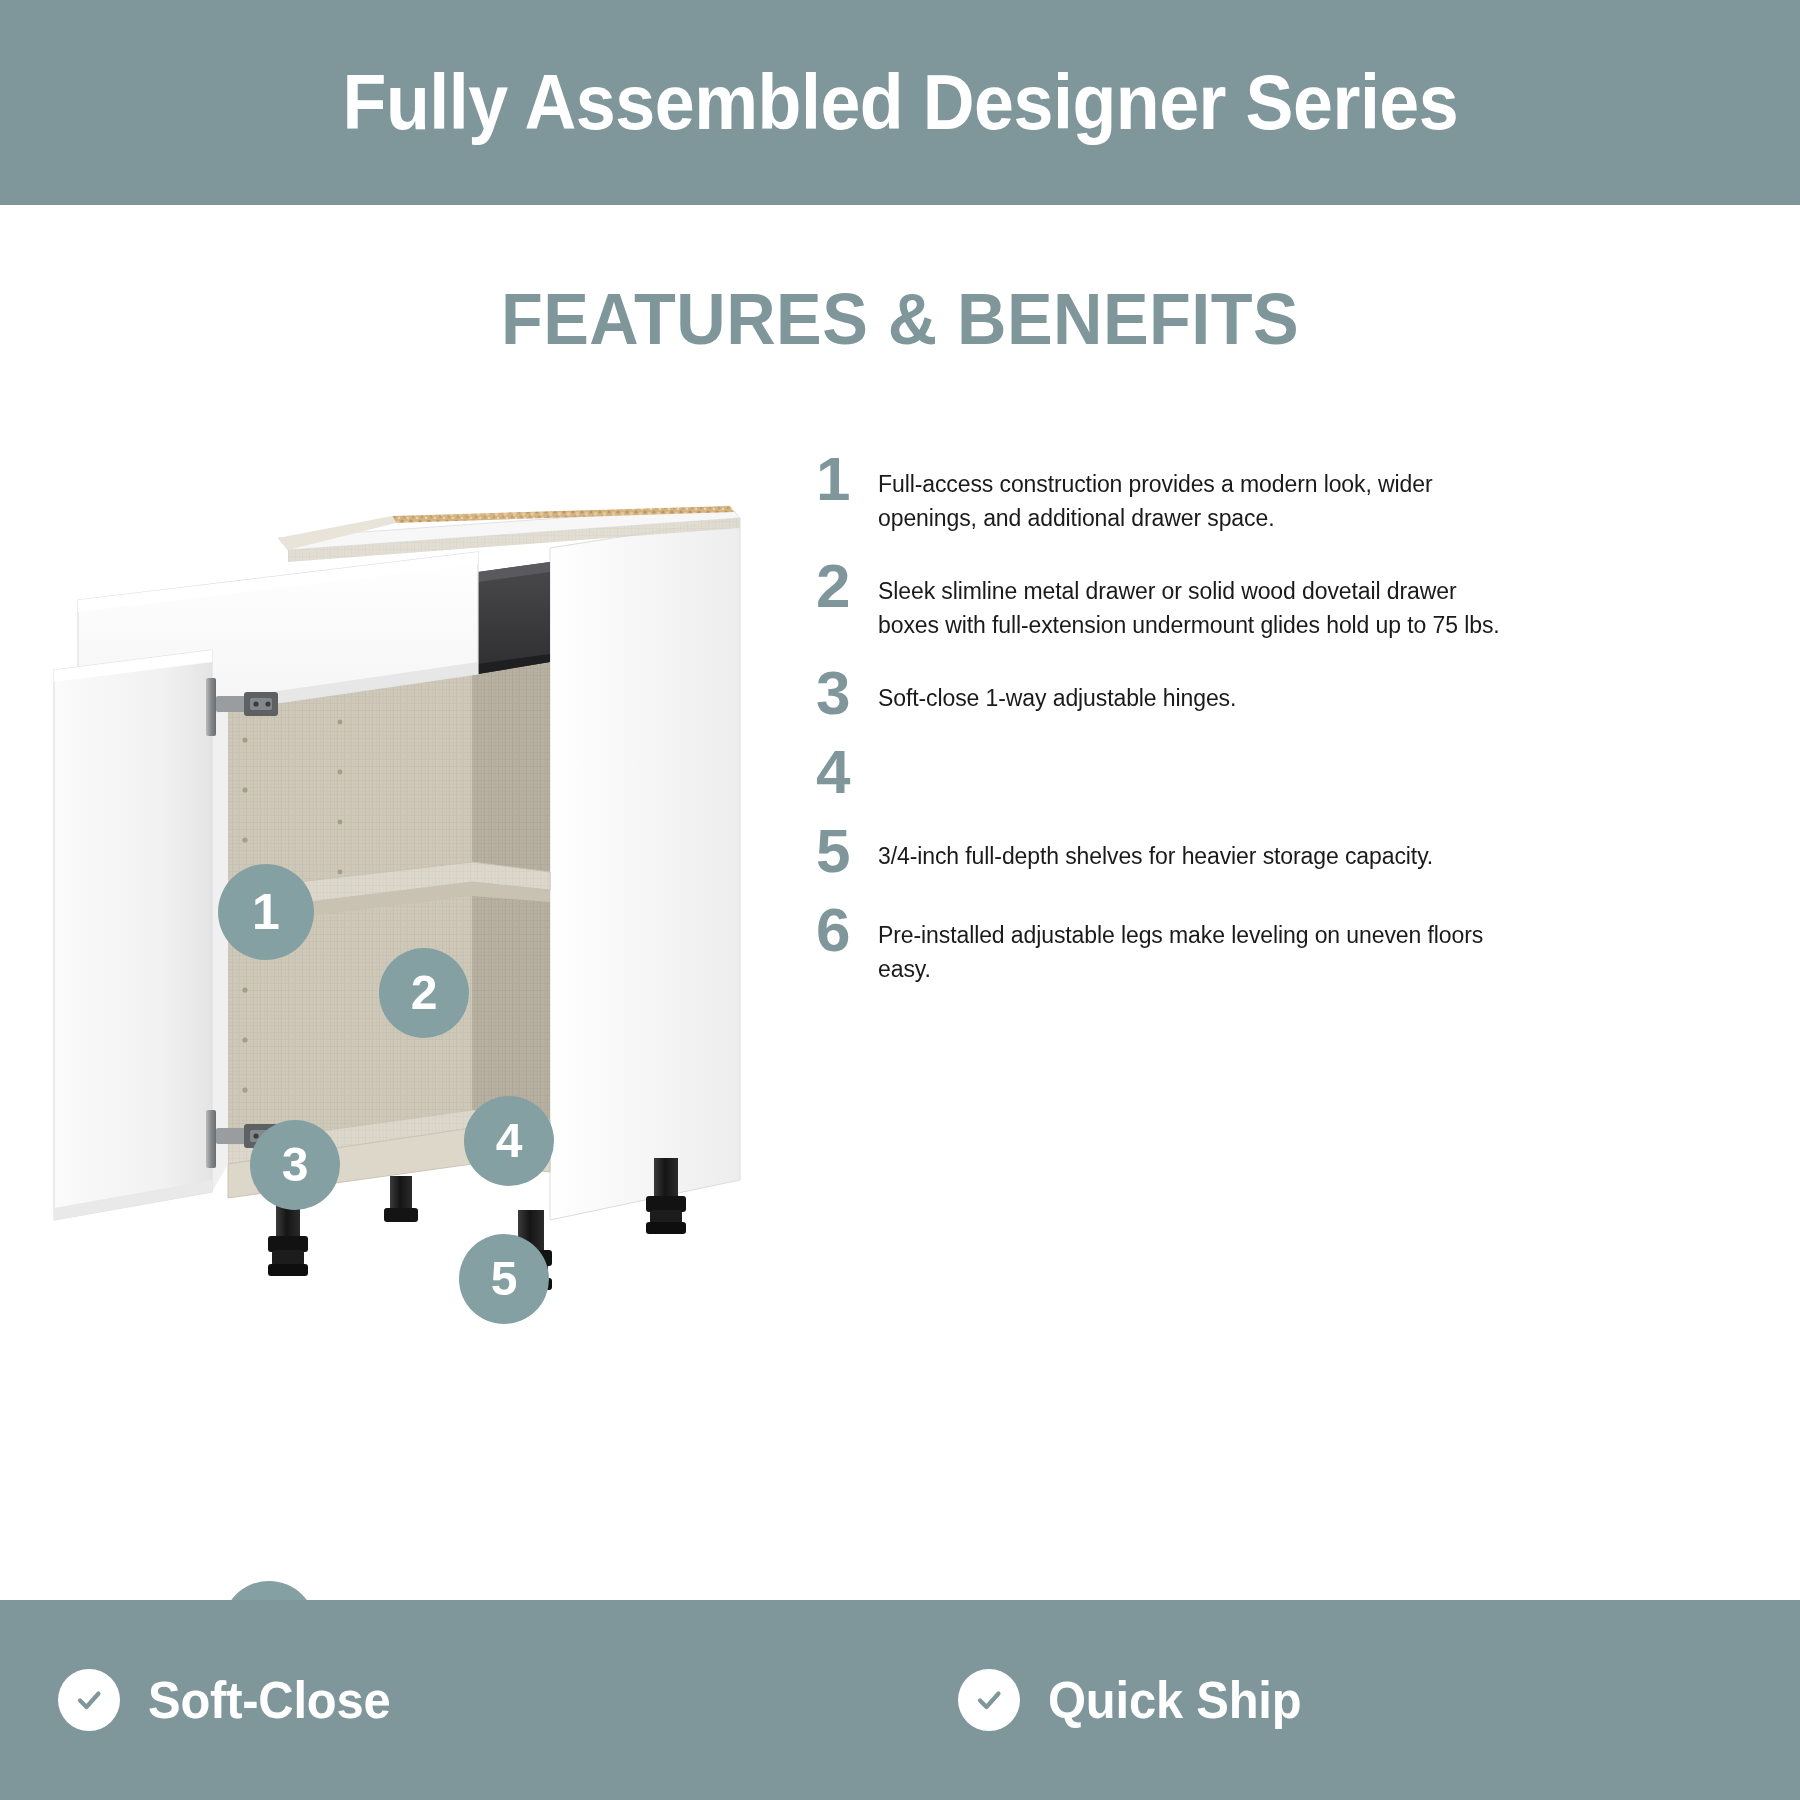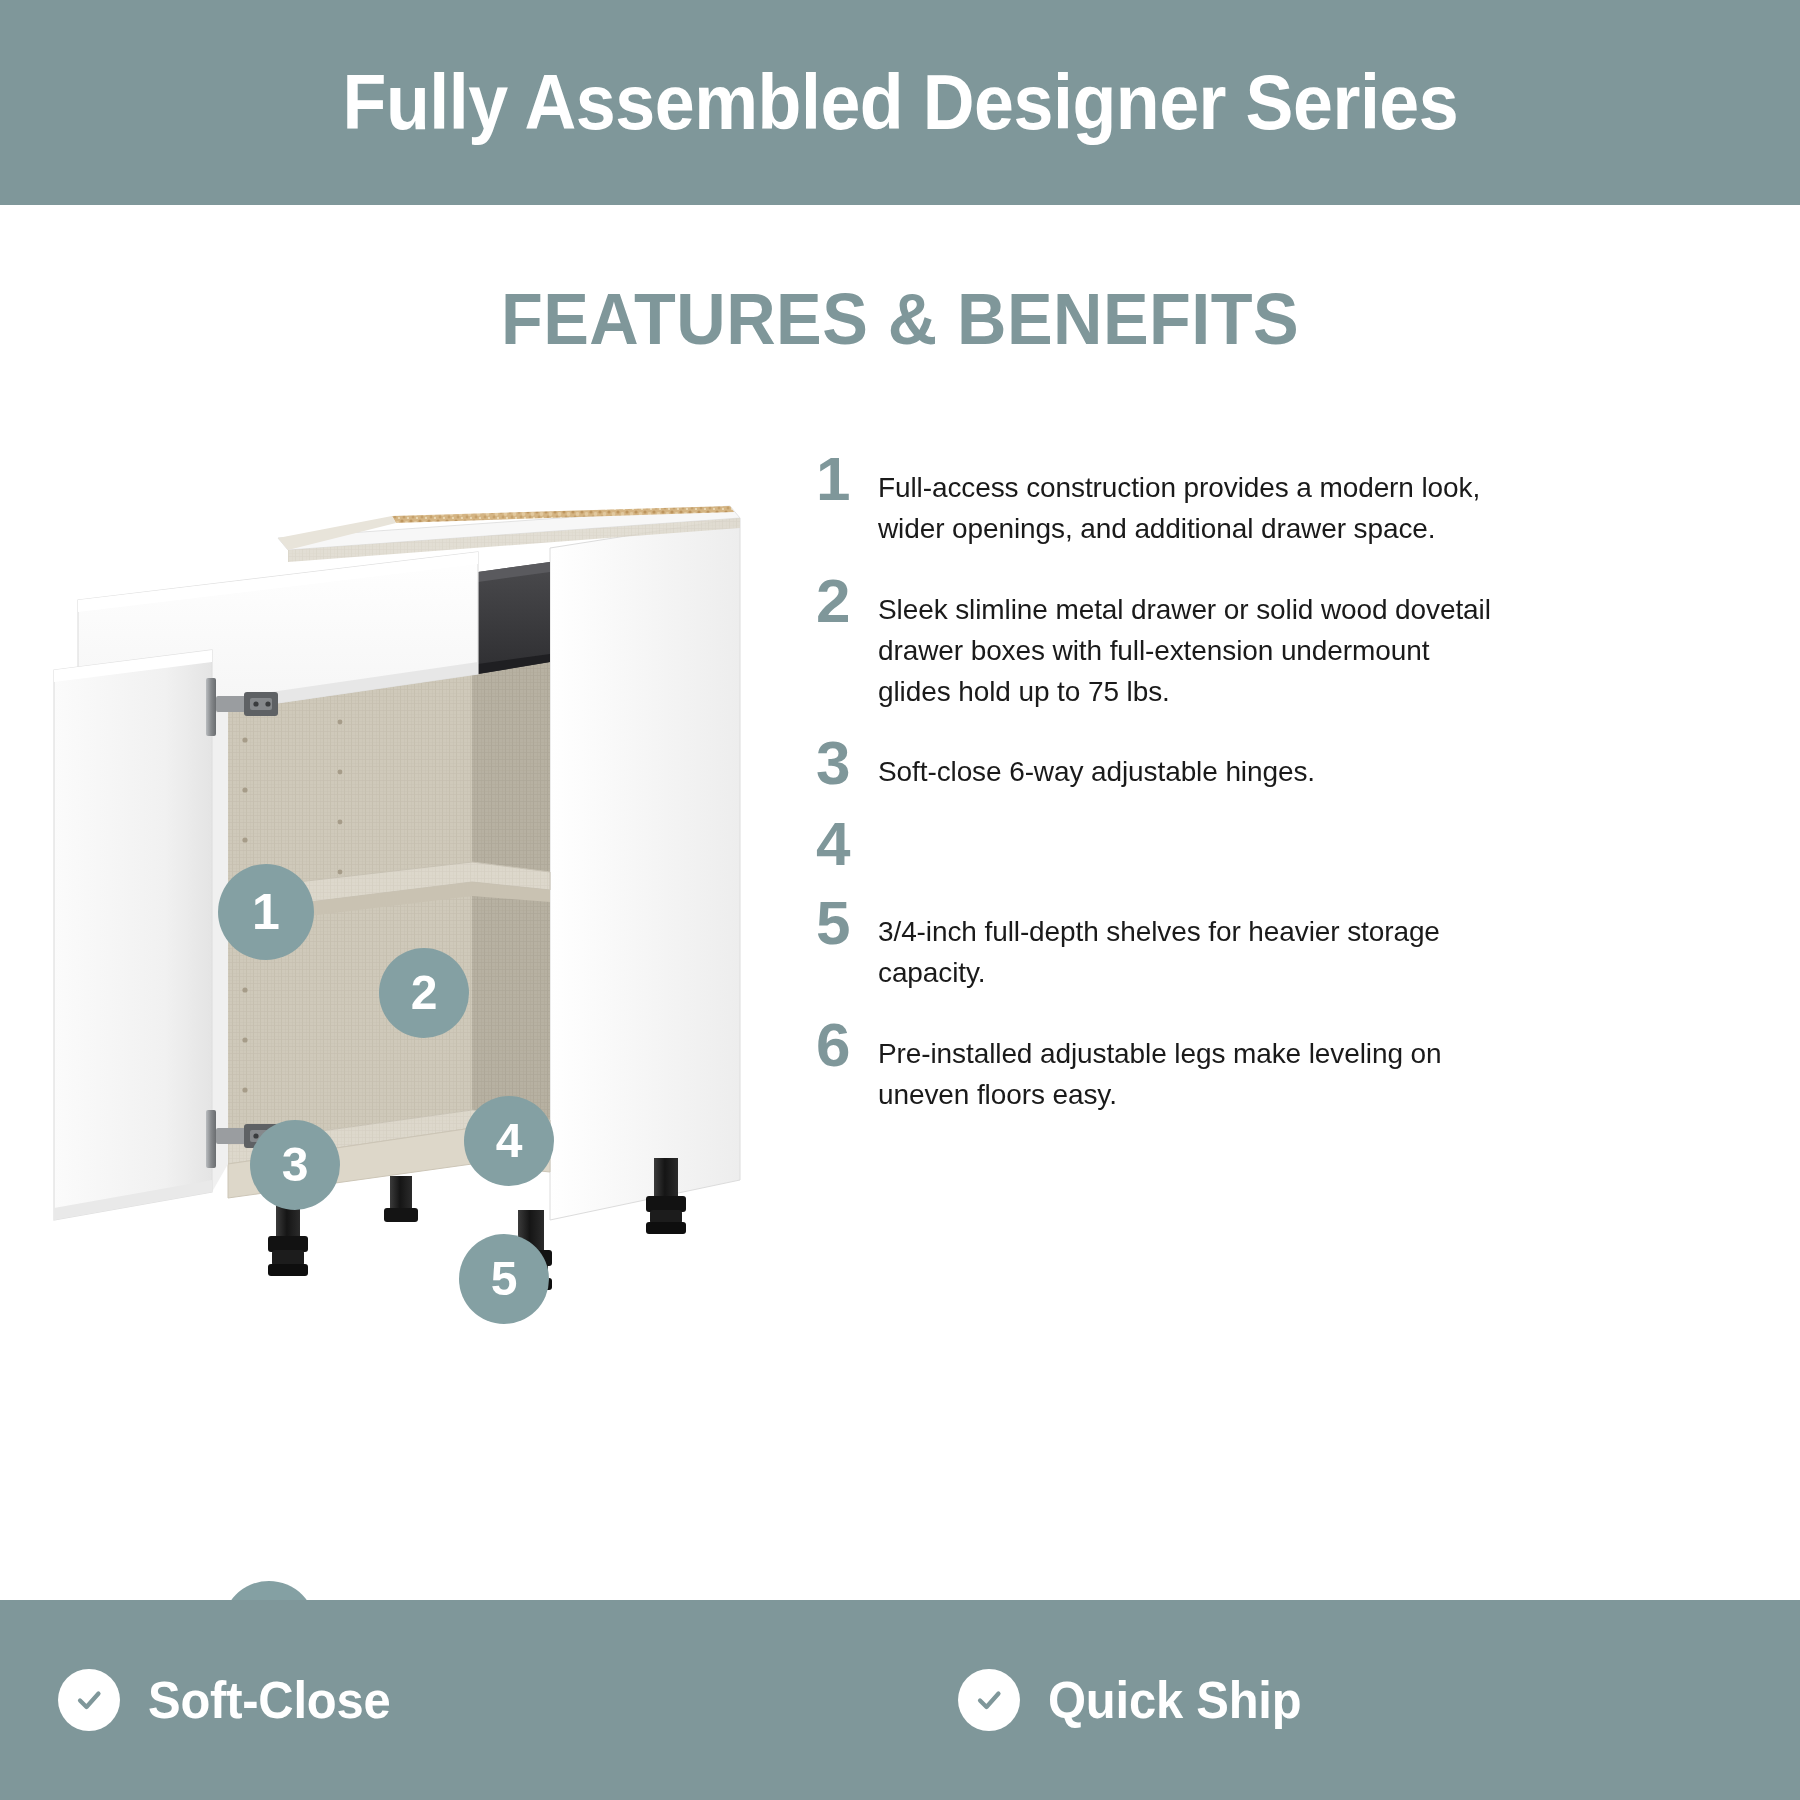--- a/index.html
+++ b/index.html
@@ -95,21 +95,21 @@
     font-size: 62px;
     line-height: 0.92;
     text-align: left;
     padding-left: 16px;
   }
   .feature-text {
     flex: 1;
     color: #1a1a1a;
     font-family: "Liberation Sans", sans-serif;
     font-weight: 400;
-    font-size: 28px;
+    font-size: 23px;
     line-height: 1.46;
     letter-spacing: -0.1px;
     padding-top: 18px;
   }
 
   
   .footer-band {
     position: absolute; left: 0; bottom: 0;
     width: 1800px; height: 200px;
     background: #7f979a;
@@ -333,21 +333,21 @@
       <div class="feature-row">
         <div class="feature-num">1</div>
         <div class="feature-text">Full-access construction provides a modern look, wider openings, and additional drawer space.</div>
       </div>
       <div class="feature-row">
         <div class="feature-num">2</div>
         <div class="feature-text">Sleek slimline metal drawer or solid wood dovetail drawer boxes with full-extension undermount glides hold up to 75 lbs.</div>
       </div>
       <div class="feature-row">
         <div class="feature-num">3</div>
-        <div class="feature-text">Soft-close 6-way adjustable hinges.</div>
+        <div class="feature-text">Soft-close 1-way adjustable hinges.</div>
       </div>
       <div class="feature-row">
         <div class="feature-num">4</div>
       </div>
       <div class="feature-row">
         <div class="feature-num">5</div>
         <div class="feature-text">3/4-inch full-depth shelves for heavier storage capacity.</div>
       </div>
       <div class="feature-row">
         <div class="feature-num">6</div>

